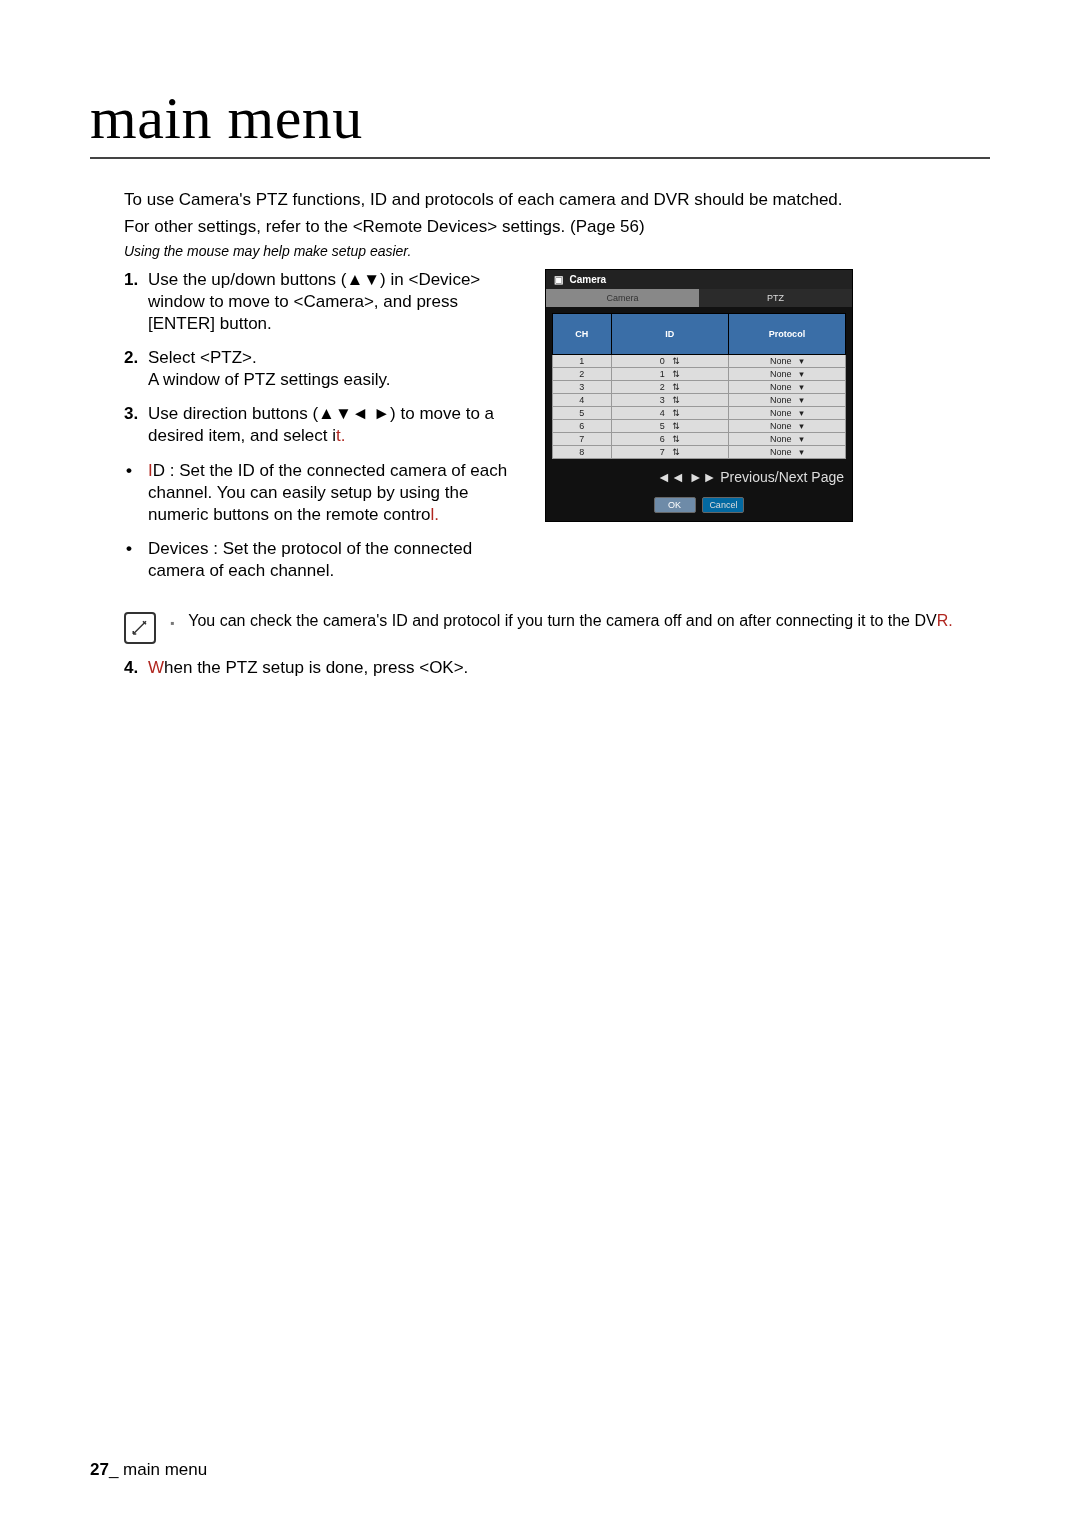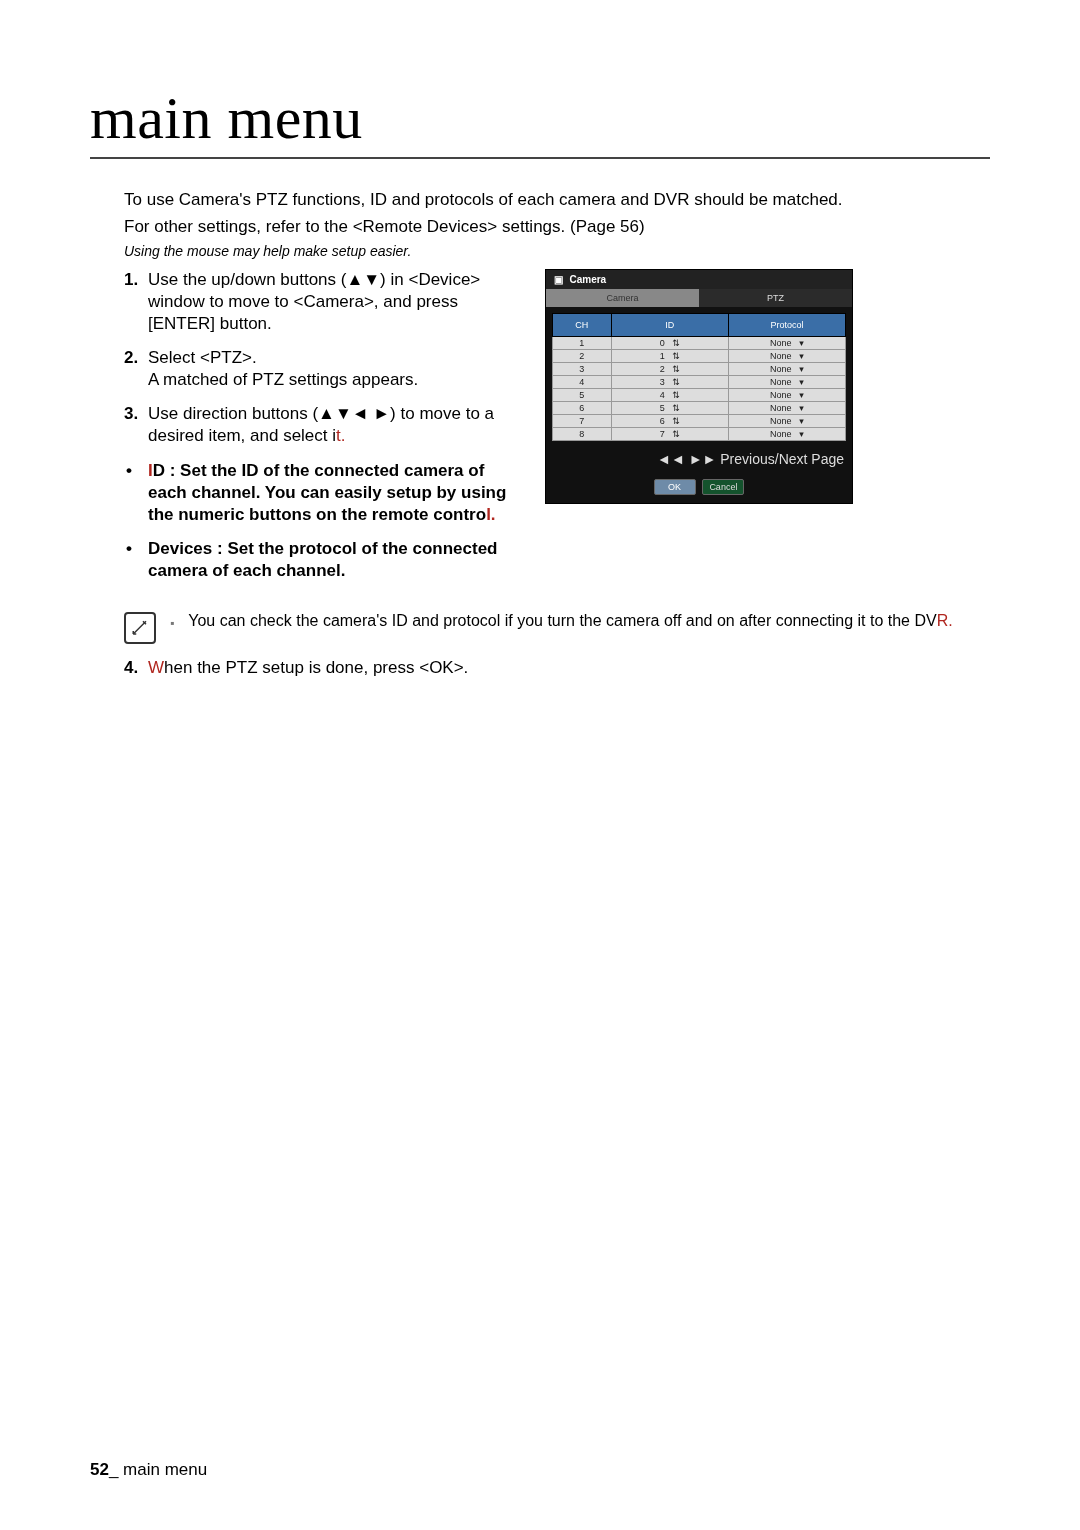--- a/index.html
+++ b/index.html
@@ -73,21 +73,20 @@
     position: absolute;
     left: 0;
     font-weight: bold;
   }
   ul.bullets {
     list-style: none;
     padding: 0;
     margin: 0;
     font-size: 17px;
     line-height: 1.3;
-    font-weight: bold;
   }
   ul.bullets > li {
     padding-left: 24px;
     position: relative;
     margin: 0 0 12px 0;
   }
   ul.bullets > li::before {
     content: "•";
     position: absolute;
     left: 2px;
@@ -148,35 +147,35 @@
     text-align: center;
     padding: 4px 0;
     font-size: 9px;
     background: #2b2b2b;
     color: #ddd;
   }
   .dvr-tab.inactive { background: #888; color: #333; }
   .dvr-body { padding: 6px; }
   table.dvr-table { width:100%; border-collapse: collapse; font-size:9px; color:#222;}
   table.dvr-table th {
-    background: #3a6ea7; color:#fff; font-weight:normal; padding:6px 0; font-size:9px;
+    background: #3a6ea7; color:#fff; font-weight:bold; padding:15px 0; font-size:9px;
     border:1px solid #000;
   }
   table.dvr-table td {
     background: #ddd; text-align:center; padding:1px 0;
     border:1px solid #999;
   }
   .prev-next { text-align:right; color:#ddd; font-size:14px; padding:4px 8px 2px 0;}
   .dvr-buttons { text-align:center; padding:10px 0 8px 0;}
   .dvr-btn {
     display:inline-block; width:40px; text-align:center; font-size:9px;
     padding:2px 0; border:1px solid #666; border-radius:2px; margin:0 2px;
   }
   .dvr-btn.ok { background:#6e8ba8; color:#fff;}
-  .dvr-btn.cancel { background:#14532d; color:#ddd;}
+  .dvr-btn.cancel { background:#0369a1; color:#ddd;}
 
   .footer {
     position: absolute;
     bottom: 50px;
     left: 90px;
     font-size: 17px;
   }
   .footer .pg { font-weight: bold; }
 </style>
 </head>
@@ -193,21 +192,21 @@
   <div class="small-note">Using the mouse may help make setup easier.</div>
 
   <div class="content-row">
     <div class="left-col">
       <ol class="steps">
         <li>
           <span>Use the up/down buttons (▲▼) in &lt;</span><span class="bold">Device</span><span>&gt; window to move to &lt;</span><span class="bold">Camera</span><span>&gt;, and press [</span><span class="bold">ENTER</span><span>] button.</span>
         </li>
         <li>
           <span>Select &lt;</span><span class="bold">PTZ</span><span>&gt;.</span><br>
-          <span>A matched of PTZ settings appears.</span>
+          <span>A window of PTZ settings easily.</span>
         </li>
         <li>
           <span>Use direction buttons (▲▼◄ ►) to move to a desired item, and select i</span><span class="red">t.</span>
         </li>
       </ol>
       <ul class="bullets">
         <li>
           <span class="red">I</span><span>D : Set the ID of the connected camera of each channel. You can easily setup by using the numeric buttons on the remote contro</span><span class="red">l.</span>
         </li>
         <li>Devices : Set the protocol of the connected camera of each channel.</li>
@@ -297,15 +296,15 @@
     <div>
       <span>You can check the camera's ID and protocol if you turn the camera off and on after connecting it to the DV</span><span class="red">R.</span>
     </div>
   </div>
 
   <div class="step4">
     <span class="red">W</span><span>hen the PTZ setup is done, press &lt;</span><span class="bold">OK</span><span>&gt;.</span>
   </div>
 
   <div class="footer">
-    <span class="pg">52</span><span>_ </span><span>main menu</span>
+    <span class="pg">27</span><span>_ </span><span>main menu</span>
   </div>
 </div>
 
 </body></html>

